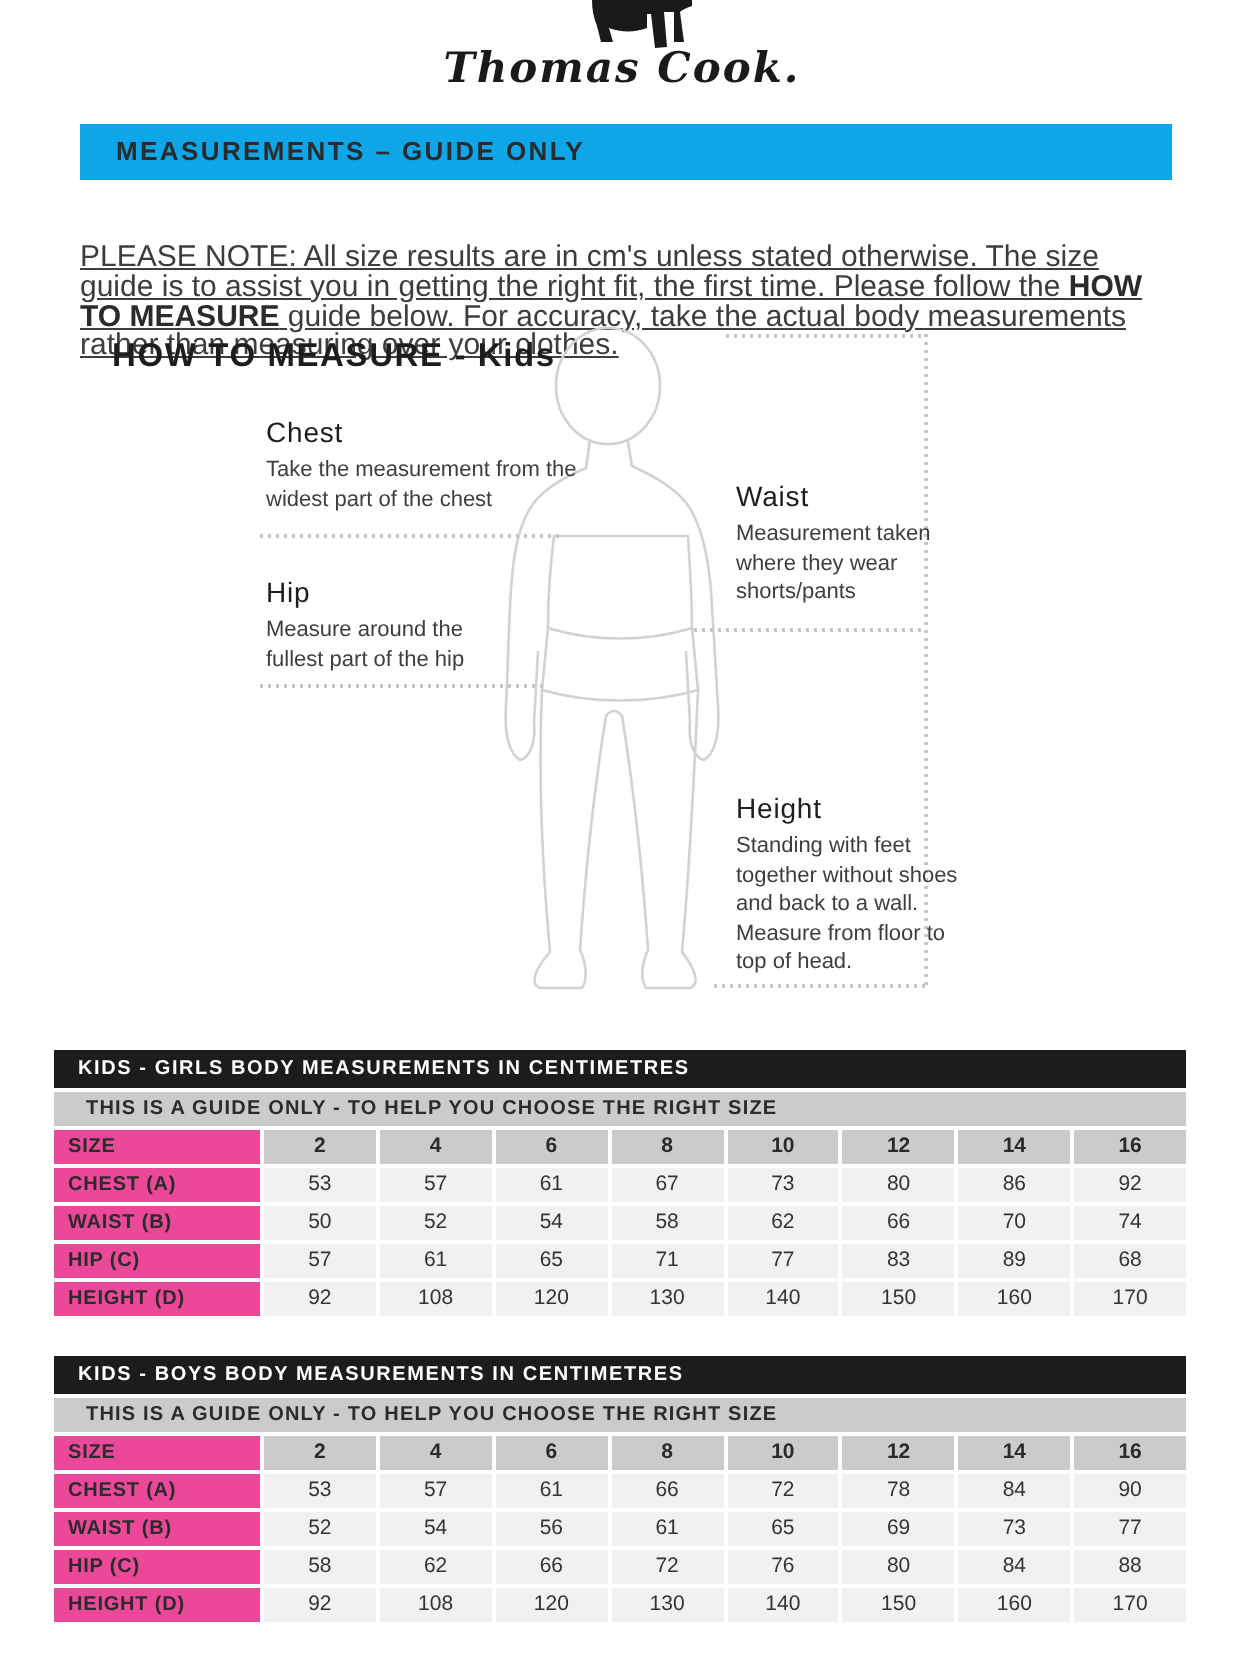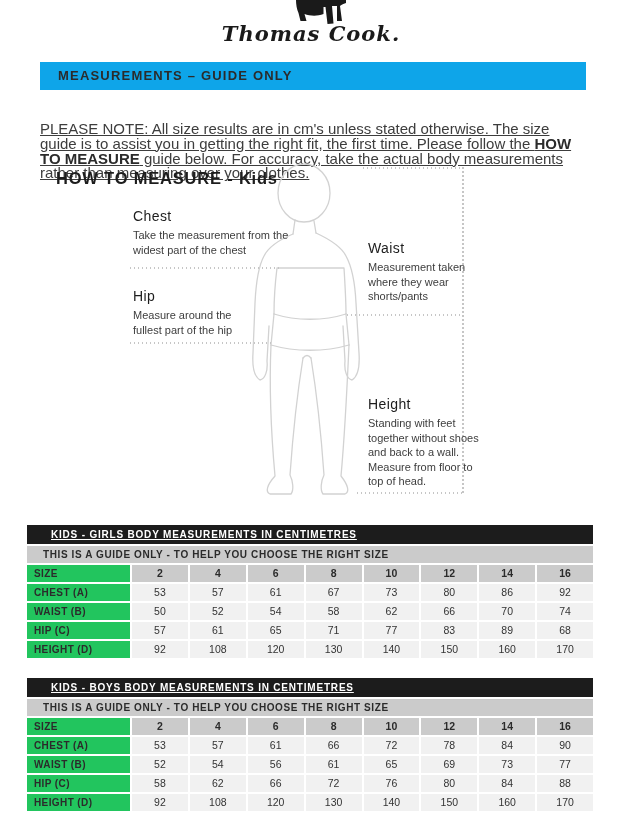--- a/index.html
+++ b/index.html
@@ -35,25 +35,25 @@
   .gl-hip{left:130px;top:342px;width:142px;}
   .gl-waist{left:347px;top:314px;width:115px;}
   .gl-height-top{left:363px;top:167px;width:100px;}
   .gl-height-v{left:462px;top:167px;height:326px;}
   .gl-floor{left:357px;top:492px;width:106px;}
 
   
   .mtable{position:absolute;left:27px;width:566px;}
   .mtable-girls{top:525px;}
   .mtable-boys{top:678px;}
-  .tbar{height:19px;line-height:19px;background:#1c1c1c;color:#fff;font-weight:bold;font-size:10px;letter-spacing:0.8px;padding-left:24px;margin-bottom:2px;text-decoration:underline;}
+  .tbar{height:19px;line-height:19px;background:#1c1c1c;color:#fff;font-weight:bold;font-size:10px;letter-spacing:0.8px;padding-left:12px;margin-bottom:2px;}
   .tsub{height:17px;line-height:17px;background:#cbcbcb;color:#2b2b2b;font-weight:bold;font-size:10px;letter-spacing:0.6px;padding-left:16px;margin-bottom:2px;}
   .tgrid{display:grid;grid-template-columns:103px repeat(8,1fr);gap:2px;background:#fff;}
   .cell{height:17px;line-height:17px;font-size:10.5px;text-align:center;color:#333;background:#f1f1f1;}
-  .cell.label{background:#22c55e;text-align:left;padding-left:7px;font-weight:bold;font-size:10px;letter-spacing:0.4px;color:#2b2b2b;}
+  .cell.label{background:#ec4899;text-align:left;padding-left:7px;font-weight:bold;font-size:10px;letter-spacing:0.4px;color:#2b2b2b;}
   .cell.head{background:#cbcbcb;font-weight:bold;color:#2b2b2b;}
 </style>
 </head>
 <body>
 
 <svg class="abs logo-horse" viewBox="0 0 50 26" xmlns="http://www.w3.org/2000/svg">
   <path fill="#1a1a1a" d="M0,0 L50,0 L50,3 C47,4 45,5 44,6 L46,21 L41,21 L41,6 L36,6 L37.5,23.5 L31.5,24 L29.5,7 L27.5,7 L27.5,14 C21,16.5 14,16 8.5,14 L10.5,21 L4.5,21 L2.5,13 C0.8,9 0,4.5 0,0 Z"></path>
 </svg>
 <div class="abs logo-script">Thomas Cook.</div>
 

